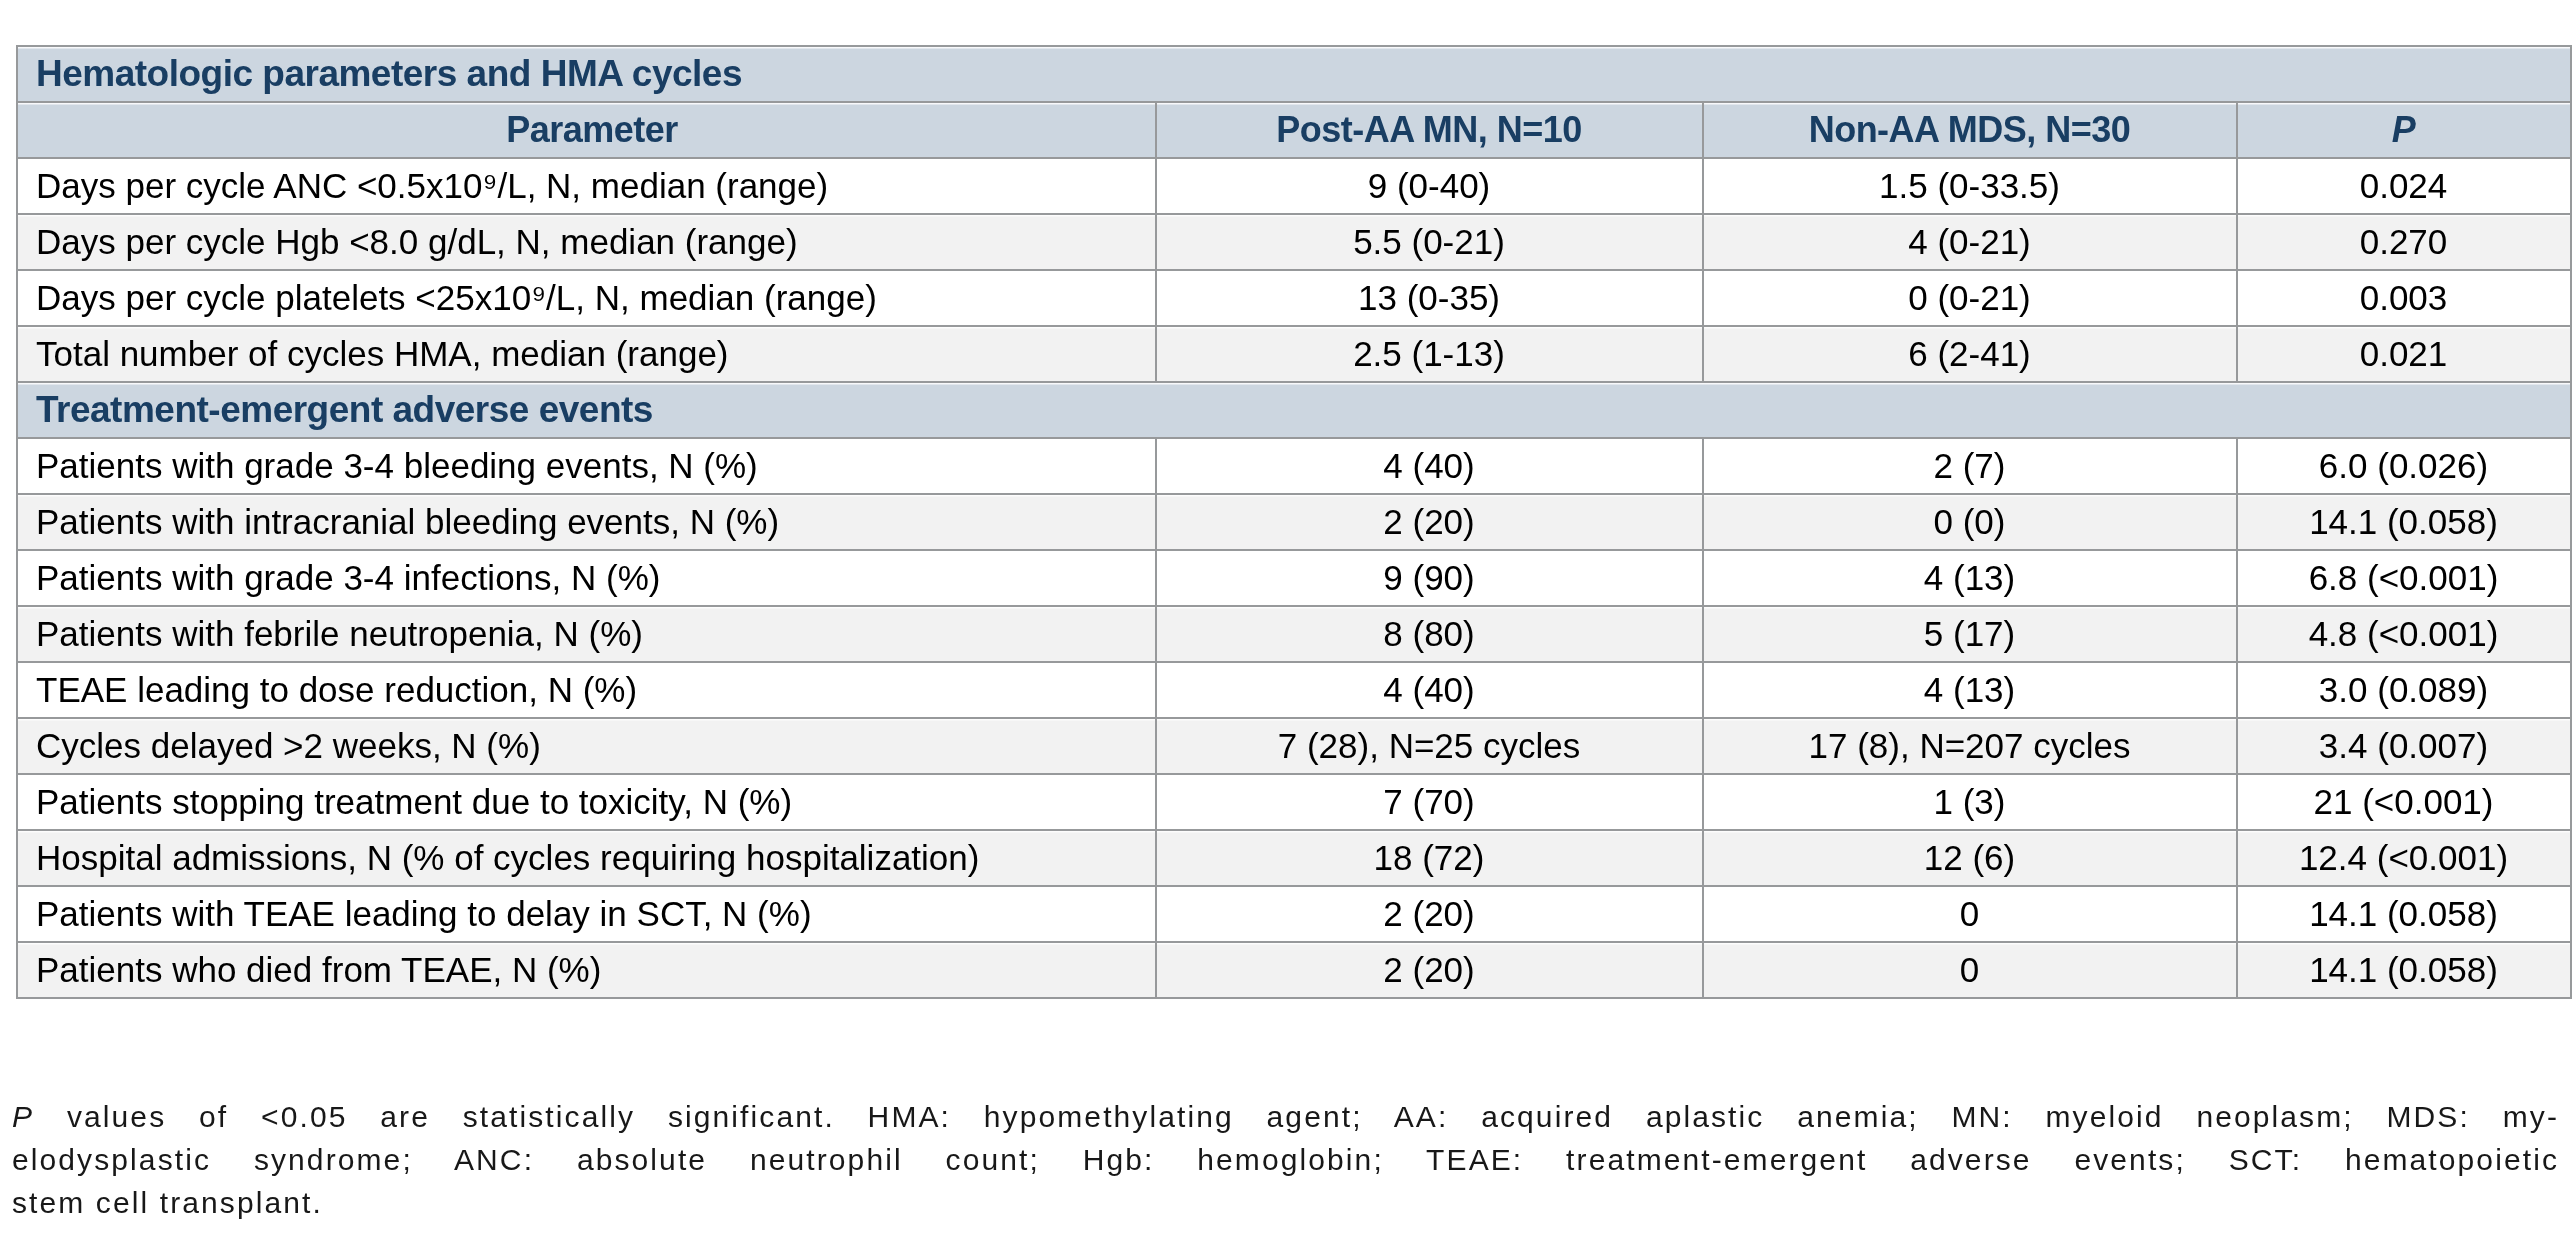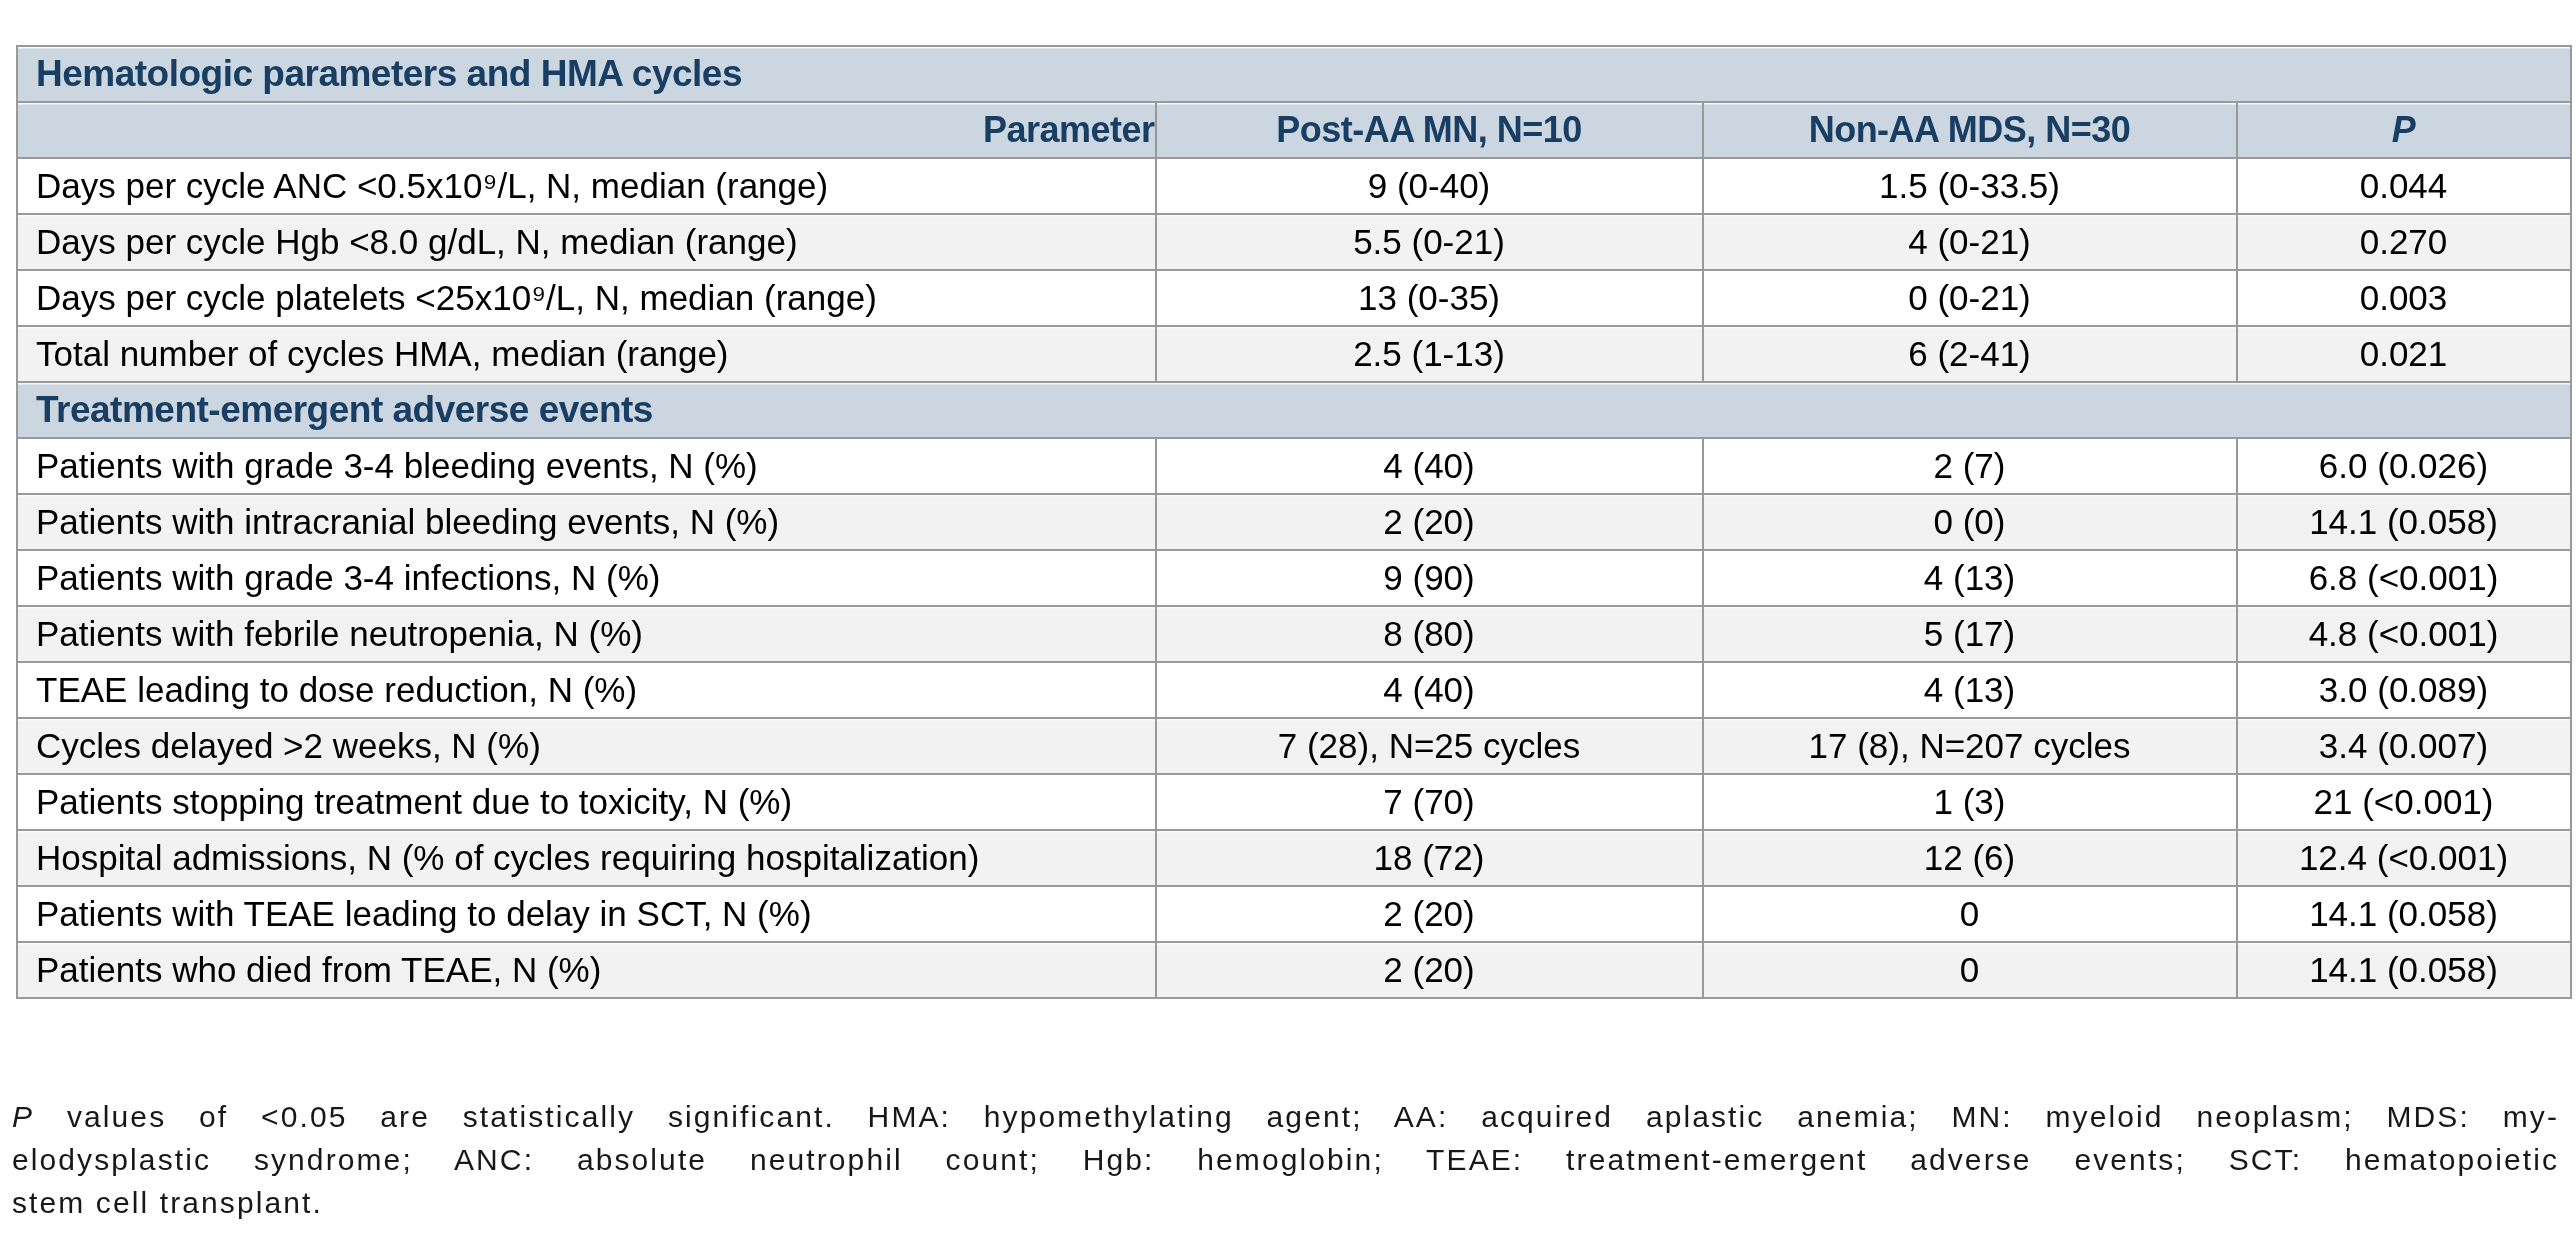--- a/index.html
+++ b/index.html
@@ -48,21 +48,21 @@
     letter-spacing: -0.5px;
   }
   #tbl tr.head td {
     background: var(--hbg);
     color: var(--navy);
     font-weight: bold;
     font-size: 36px;
     text-align: center;
     letter-spacing: -0.5px;
   }
-  #tbl tr.head td:first-child { text-align: right; padding-left: 12px; }
+  #tbl tr.head td:first-child { text-align: center; padding-left: 12px; }
   #tbl td.lbl { text-align: left; padding-left: 18.5px; }
   #tbl td.val { text-align: center; }
   #tbl tr.alt td { background: var(--alt); }
   i.p { font-style: italic; }
   .fn {
     position: absolute; left: 12px; top: 1095px;
     width: 2547px;
     font-size: 30px;
     line-height: 43px;
     letter-spacing: 2.1px;
@@ -88,21 +88,21 @@
       <tr class="head">
         <td>Parameter</td>
         <td>Post-AA MN, N=10</td>
         <td>Non-AA MDS, N=30</td>
         <td><i class="p">P</i></td>
       </tr>
       <tr class="">
         <td class="lbl">Days per cycle ANC &lt;0.5x10⁹/L, N, median (range)</td>
         <td class="val">9 (0-40)</td>
         <td class="val">1.5 (0-33.5)</td>
-        <td class="val">0.044</td>
+        <td class="val">0.024</td>
       </tr>
       <tr class="alt">
         <td class="lbl">Days per cycle Hgb &lt;8.0 g/dL, N, median (range)</td>
         <td class="val">5.5 (0-21)</td>
         <td class="val">4 (0-21)</td>
         <td class="val">0.270</td>
       </tr>
       <tr class="">
         <td class="lbl">Days per cycle platelets &lt;25x10⁹/L, N, median (range)</td>
         <td class="val">13 (0-35)</td>

